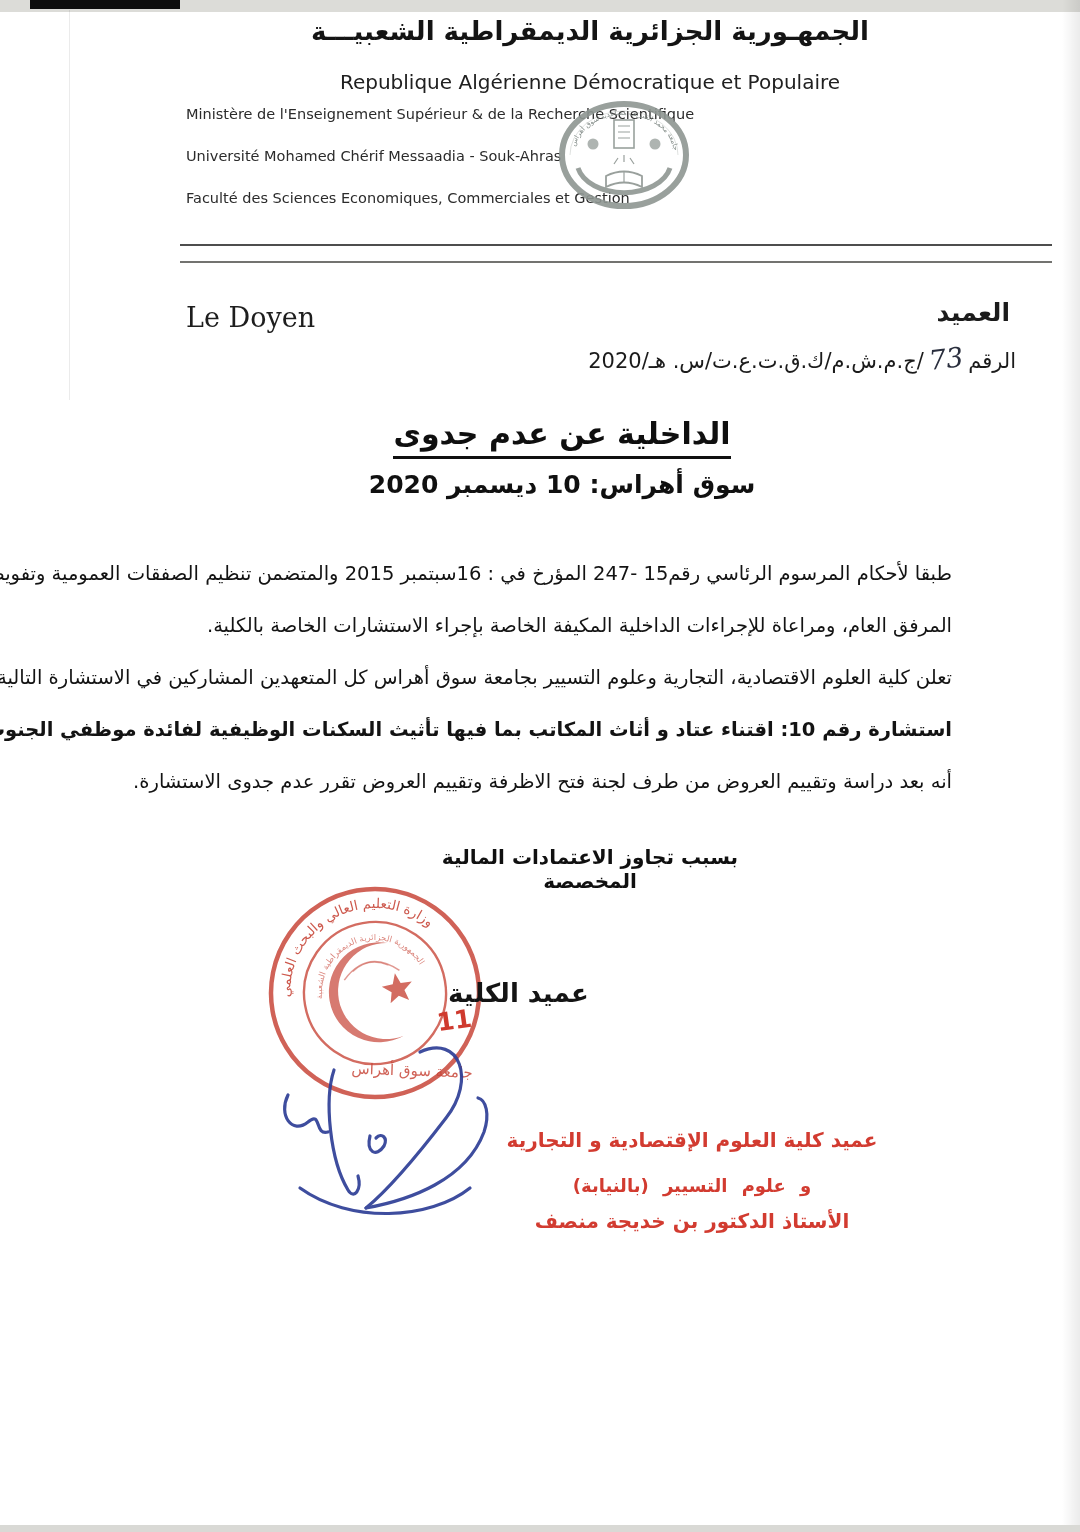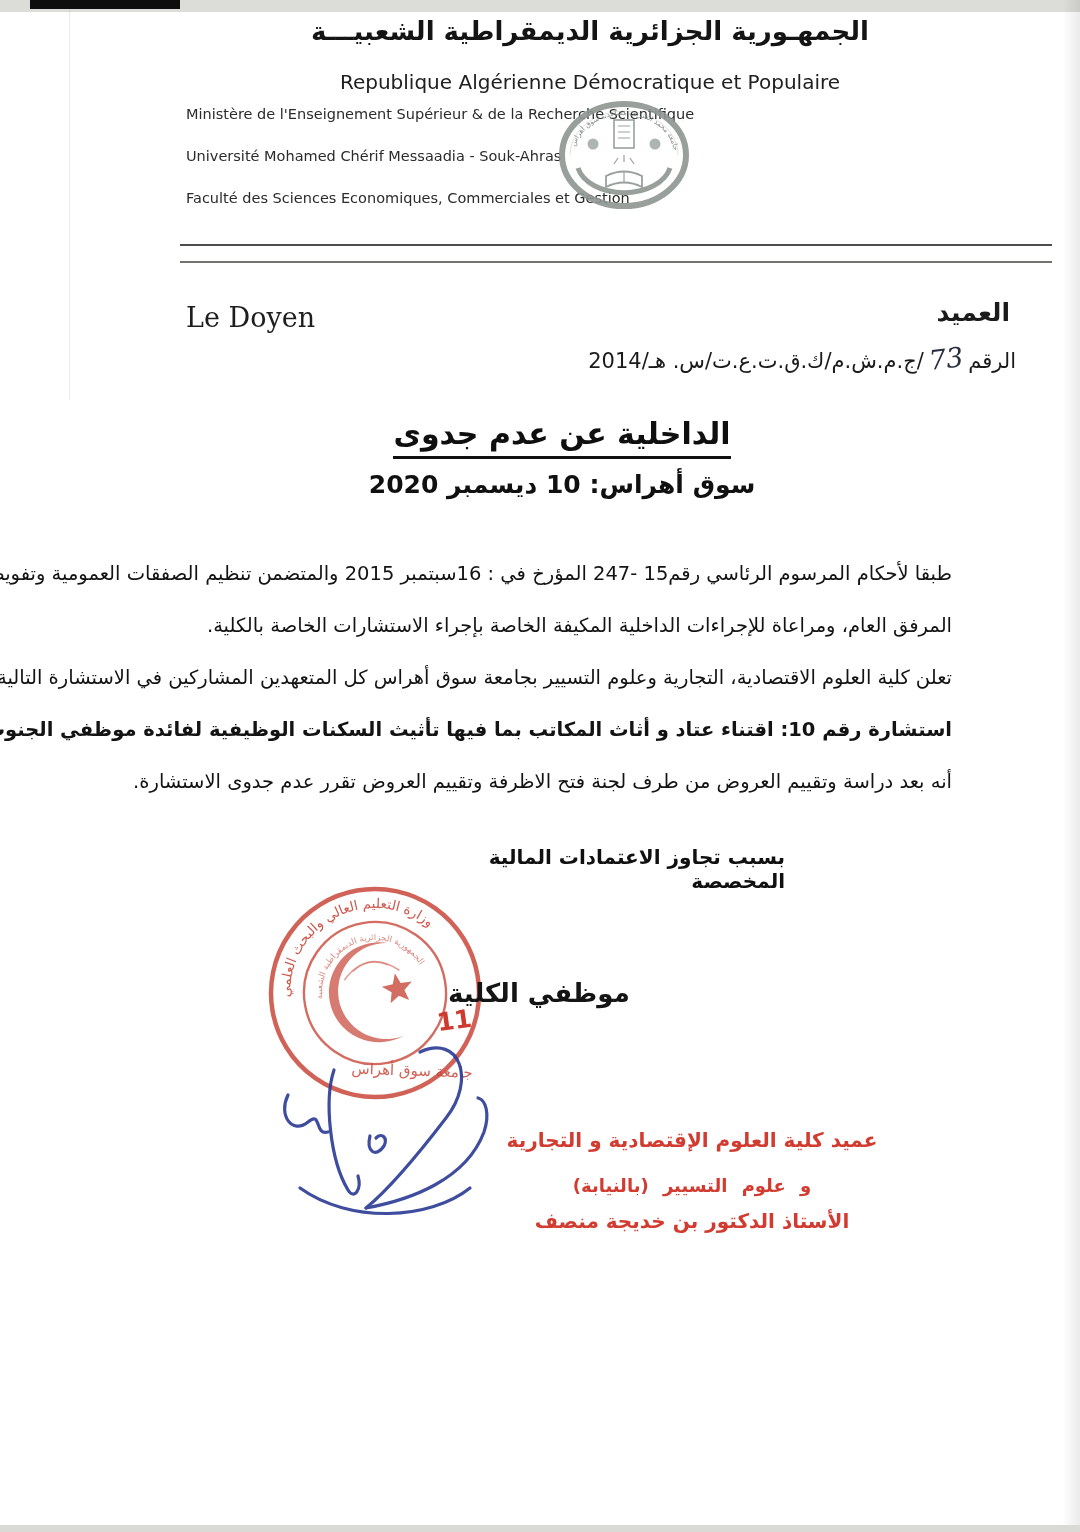--- a/index.html
+++ b/index.html
@@ -43,21 +43,21 @@
   .ann-title .t { display:inline-block; font-size:30px; font-weight:bold;
     border-bottom:3px solid #101010; padding-bottom:5px; color:#0f0f0f; }
   .ann-date { position:absolute; left:222px; top:470px; width:680px; text-align:center;
     direction:rtl; font-size:25px; font-weight:bold; color:#101010; }
 
   
   .body-block { position:absolute; right:128px; top:548px; width:828px; direction:rtl;
     text-align:right; font-size:19.5px; color:#131313; }
   .body-block .line { height:52px; line-height:52px; white-space:nowrap; }
   .body-block .bold { font-weight:bold; }
-  .reason { position:absolute; left:395px; top:845px; width:390px; 
+  .reason { position:absolute; left:395px; top:845px; width:390px; text-align:center;
     direction:rtl; font-size:20px; font-weight:bold; color:#101010; }
 
   
   .stamp { position:absolute; left:262px; top:880px; width:226px; height:226px; transform:rotate(-10deg); }
   .dean-label { position:absolute; left:448px; top:978px; direction:rtl; font-size:26px;
     font-weight:bold; color:#141414; }
   .stamp-num { position:absolute; left:437px; top:1006px; color:#cf3a2e; font-weight:bold;
     font-size:25px; transform:rotate(-8deg); }
   .signature { position:absolute; left:270px; top:1040px; }
 
@@ -110,21 +110,21 @@
     </svg>
   </div>
 
 
   <div class="rule1"></div>
   <div class="rule2"></div>
 
   <div class="doyen-fr">Le Doyen</div>
   <div class="doyen-ar">العميد</div>
   <div class="ref-line">
-    <span>الرقم</span><span class="ref-number">73</span><span>/ج.م.ش.م/ك.ق.ت.ع.ت/س. هـ/2014</span>
+    <span>الرقم</span><span class="ref-number">73</span><span>/ج.م.ش.م/ك.ق.ت.ع.ت/س. هـ/2020</span>
   </div>
 
   <div class="ann-title">
     <span class="t">الداخلية عن عدم جدوى</span>
   </div>
   <div class="ann-date">سوق أهراس: 10 ديسمبر 2020</div>
 
   <div class="body-block">
     <div class="line">طبقا لأحكام المرسوم الرئاسي رقم15 -247 المؤرخ في : 16سبتمبر 2015 والمتضمن تنظيم الصفقات العمومية وتفويضات</div>
     <div class="line">المرفق العام، ومراعاة للإجراءات الداخلية المكيفة الخاصة بإجراء الاستشارات الخاصة بالكلية.</div>
@@ -149,21 +149,21 @@
         <textPath href="#stampTop" startOffset="4%">وزارة التعليم العالي والبحث العلمي</textPath>
       </text>
       <path id="stampInner" d="M 60 113 A 53 53 0 0 1 166 113" fill="none"></path>
       <text font-size="8.5" fill="#c8473a" opacity="0.65">
         <textPath href="#stampInner" startOffset="2%">الجمهورية الجزائرية الديمقراطية الشعبية</textPath>
       </text>
       <text x="76" y="196" font-size="15" fill="#c8473a" opacity="0.85" transform="rotate(12 113 190)">جامعة سوق أهراس</text>
     </svg>
   </div>
 
-  <div class="dean-label">موظفي الكلية</div>
+  <div class="dean-label">عميد الكلية</div>
   <div class="stamp-num">11</div>
 
   <div class="signature">
     <svg width="240" height="190" viewBox="0 0 240 190">
       <g stroke="#2e3e96" stroke-width="3.2" fill="none" stroke-linecap="round" opacity="0.92">
         <path d="M 18 55 C 8 75, 22 95, 38 82 C 52 70, 44 96, 58 92"></path>
         <path d="M 64 30 C 54 60, 60 120, 78 150 C 84 160, 92 150, 88 136"></path>
         <path d="M 150 12 C 190 -6, 206 40, 176 78 C 150 112, 118 150, 96 168"></path>
         <path d="M 96 168 C 140 160, 196 140, 214 92 C 220 74, 216 60, 208 58"></path>
         <path d="M 100 96 C 96 112, 106 118, 114 106 C 118 98, 112 92, 106 98"></path>

